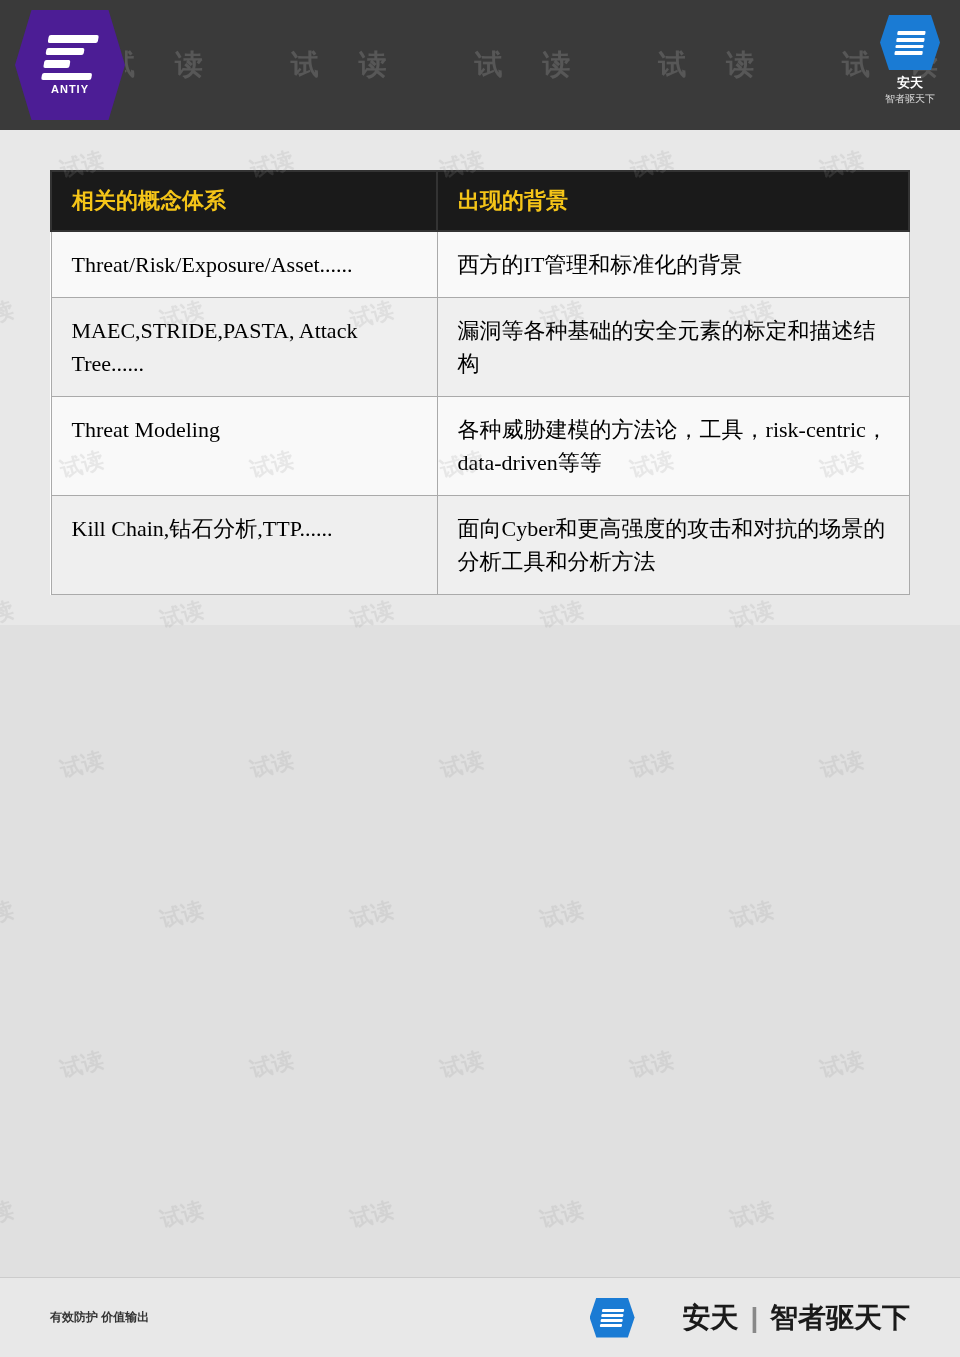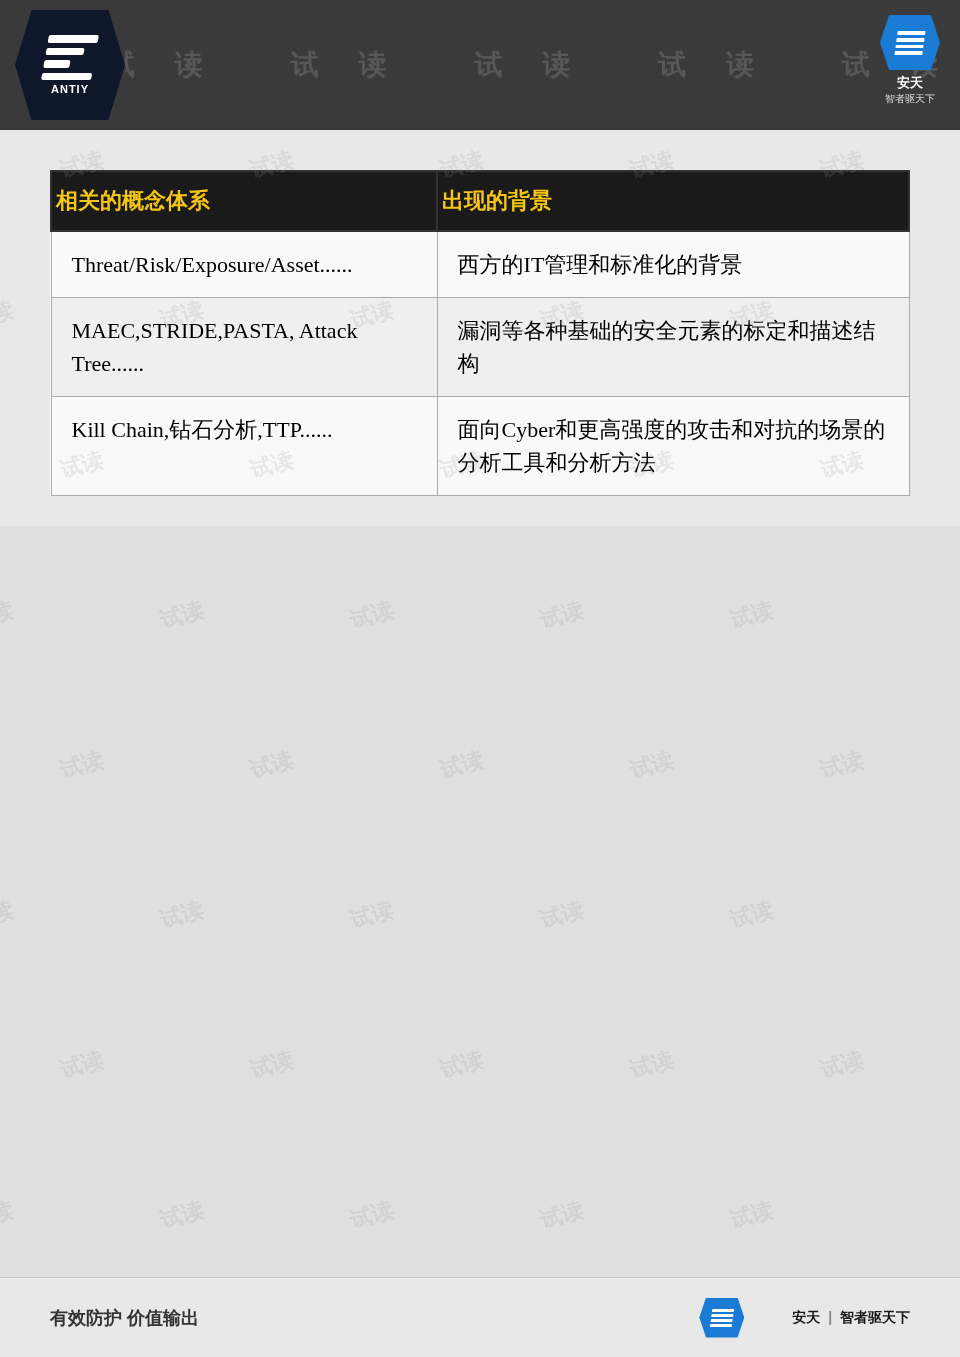--- a/index.html
+++ b/index.html
@@ -18,21 +18,21 @@
       height: 130px;
       background: #3a3a3a;
       position: relative;
       display: flex;
       align-items: center;
     }
 
     .logo-box {
       width: 110px;
       height: 110px;
-      background: #0f172a;
+      background: #4c1d95;
       clip-path: polygon(15% 0%, 85% 0%, 100% 50%, 85% 100%, 15% 100%, 0% 50%);
       display: flex;
       align-items: center;
       justify-content: center;
       margin-left: 15px;
       flex-shrink: 0;
       text-align: right;
     }
 
     .logo-inner {
@@ -116,21 +116,21 @@
       width: 100%;
       border-collapse: collapse;
       background: white;
     }
 
     .data-table th {
       background: #1a1a1a;
       color: #f5c518;
       font-size: 22px;
       font-weight: bold;
-      padding: 14px 4px;
+      padding: 14px 20px;
       text-align: left;
       border: 2px solid #333;
     }
 
     .data-table td {
       padding: 16px 20px;
       border: 1.5px solid #aaa;
       vertical-align: top;
       font-size: 22px;
       color: #000000;
@@ -163,21 +163,21 @@
       height: 80px;
       background: #e8e8e8;
       display: flex;
       align-items: center;
       justify-content: space-between;
       padding: 0 50px;
       border-top: 1px solid #ccc;
     }
 
     .footer-left-text {
-      font-size: 18px;
+      font-size: 12px;
       color: #333;
       font-weight: bold;
     }
 
     .footer-logo {
       display: flex;
       align-items: center;
       gap: 8px;
     }
 
@@ -200,21 +200,21 @@
       transform: skewX(-8deg);
     }
 
     .footer-logo-icon-stripe {
       height: 3px;
       background: white;
       border-radius: 1px;
     }
 
     .footer-brand-text {
-      font-size: 14px;
+      font-size: 28px;
       font-weight: bold;
       color: #1a1a1a;
       margin-left: 40px;
     }
 
     
     .header-right-brand {
       position: absolute;
       right: 20px;
       top: 15px;
@@ -355,20 +355,24 @@
     <tbody id="table-body">
     <tr>
           <td class="col-left">Threat/Risk/Exposure/Asset......</td>
           <td class="col-right">西方的IT管理和标准化的背景</td>
         </tr>
         <tr>
           <td class="col-left">MAEC,STRIDE,PASTA, Attack Tree......</td>
           <td class="col-right">漏洞等各种基础的安全元素的标定和描述结构</td>
         </tr>
         <tr>
+          <td class="col-left">Threat Modeling</td>
+          <td class="col-right">各种威胁建模的方法论，工具，risk-centric，data-driven等等</td>
+        </tr>
+        <tr>
           <td class="col-left">Kill Chain,钻石分析,TTP......</td>
           <td class="col-right">面向Cyber和更高强度的攻击和对抗的场景的分析工具和分析方法</td>
         </tr>
       </tbody>
   </table>
 </div>
 
 <div class="footer">
   <div class="footer-left-text">有效防护 价值输出</div>
   <div class="footer-logo">

